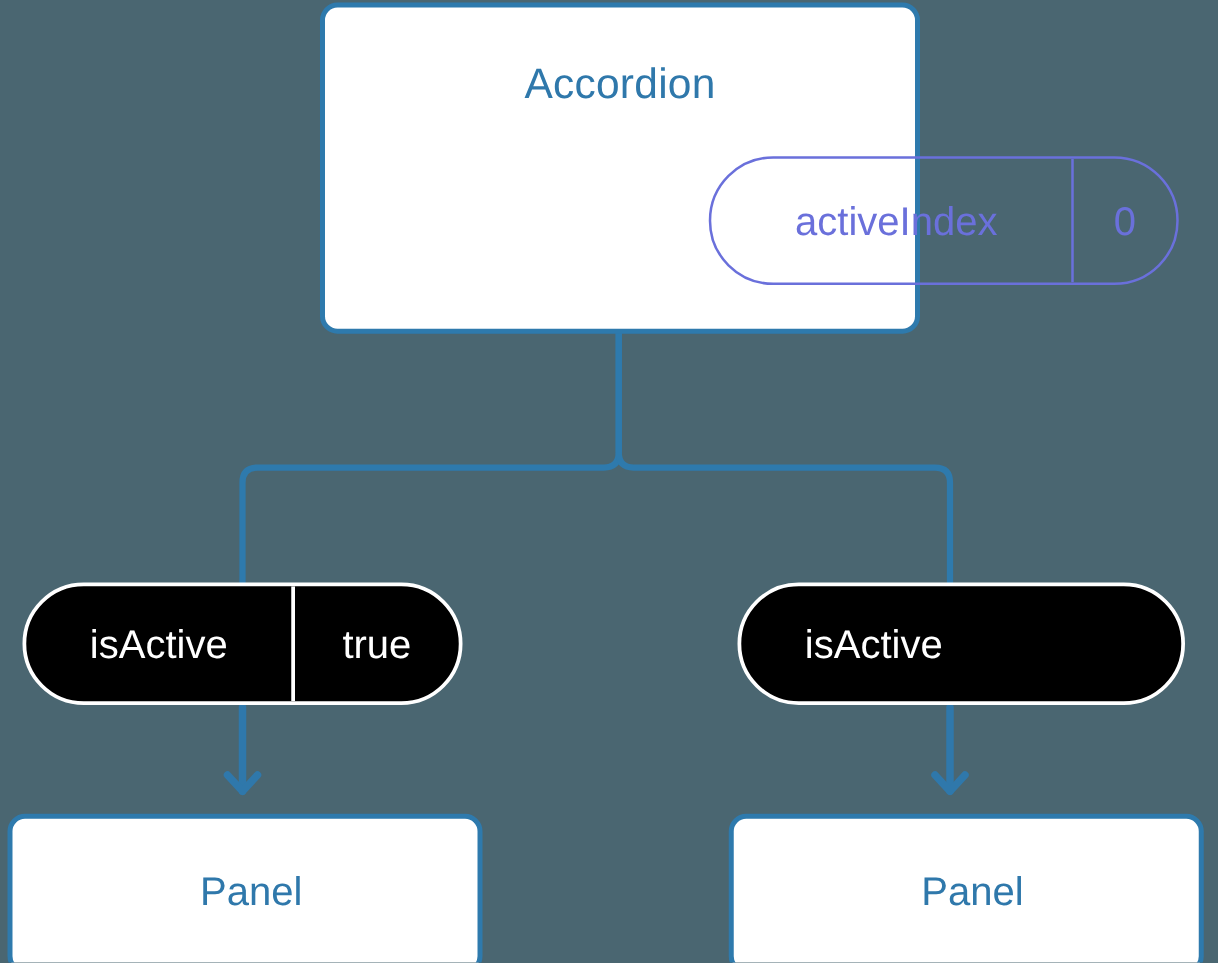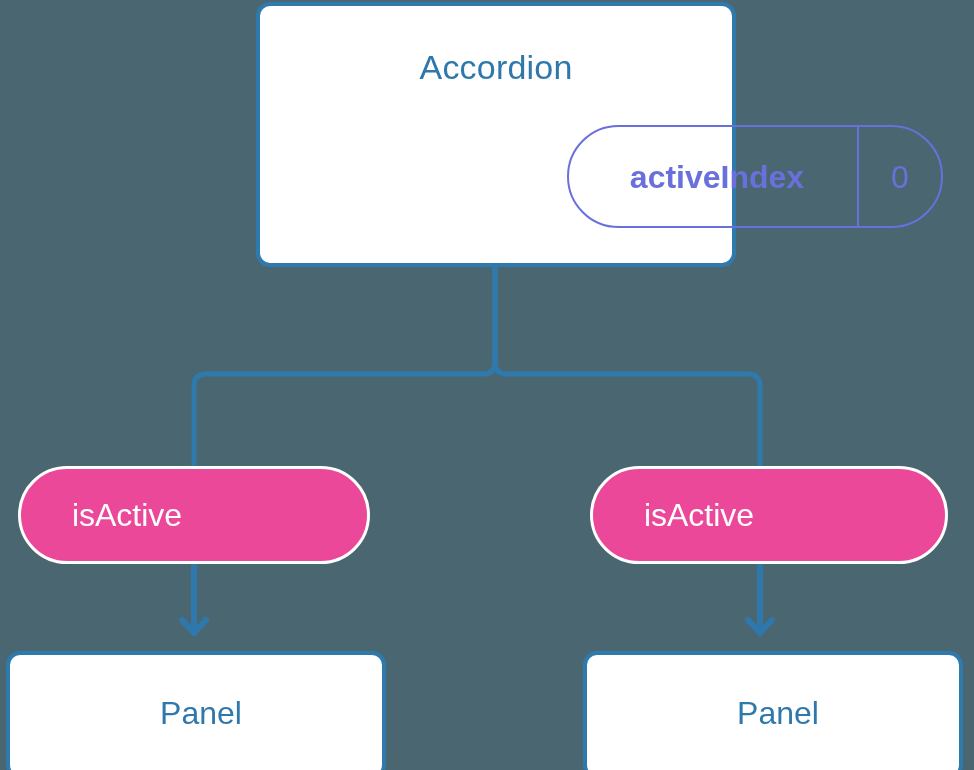--- a/index.html
+++ b/index.html
@@ -80,34 +80,33 @@
     align-items: center;
     justify-content: center;
     color: #6a70db;
     font-size: 32px;
     line-height: 1;
     white-space: nowrap;
   }
   .pill-outline .pill-key {
     width: 280px;
     padding-left: 8px;
-    font-weight: bold;
   }
   .pill-outline .pill-val {
     flex: 1 1 auto;
     border-left: 2px solid #6a70db;
   }
 
   
   .pill-filled {
     position: absolute;
     box-sizing: border-box;
     display: flex;
     align-items: stretch;
-    background: #ec4899;
+    background: #000000;
     border: 3px solid #ffffff;
     border-radius: 999px;
     overflow: hidden;
   }
   .pill-filled .pill-key,
   .pill-filled .pill-val {
     display: flex;
     align-items: center;
     justify-content: center;
     color: #ffffff;
@@ -195,20 +194,21 @@
     <div class="card-title">Accordion</div>
 
     <div class="pill-outline" id="active-index-pill">
       <div class="pill-key">activeIndex</div>
       <div class="pill-val">0</div>
     </div>
   </div>
 
   <div class="pill-filled" id="pill-left">
     <div class="pill-key">isActive</div>
+    <div class="pill-val">true</div>
   </div>
 
   <div class="pill-filled" id="pill-right">
     <div class="pill-key">isActive</div>
   </div>
 
   <div class="card" id="panel-left">
     <div class="panel-label">Panel</div>
   </div>
 

